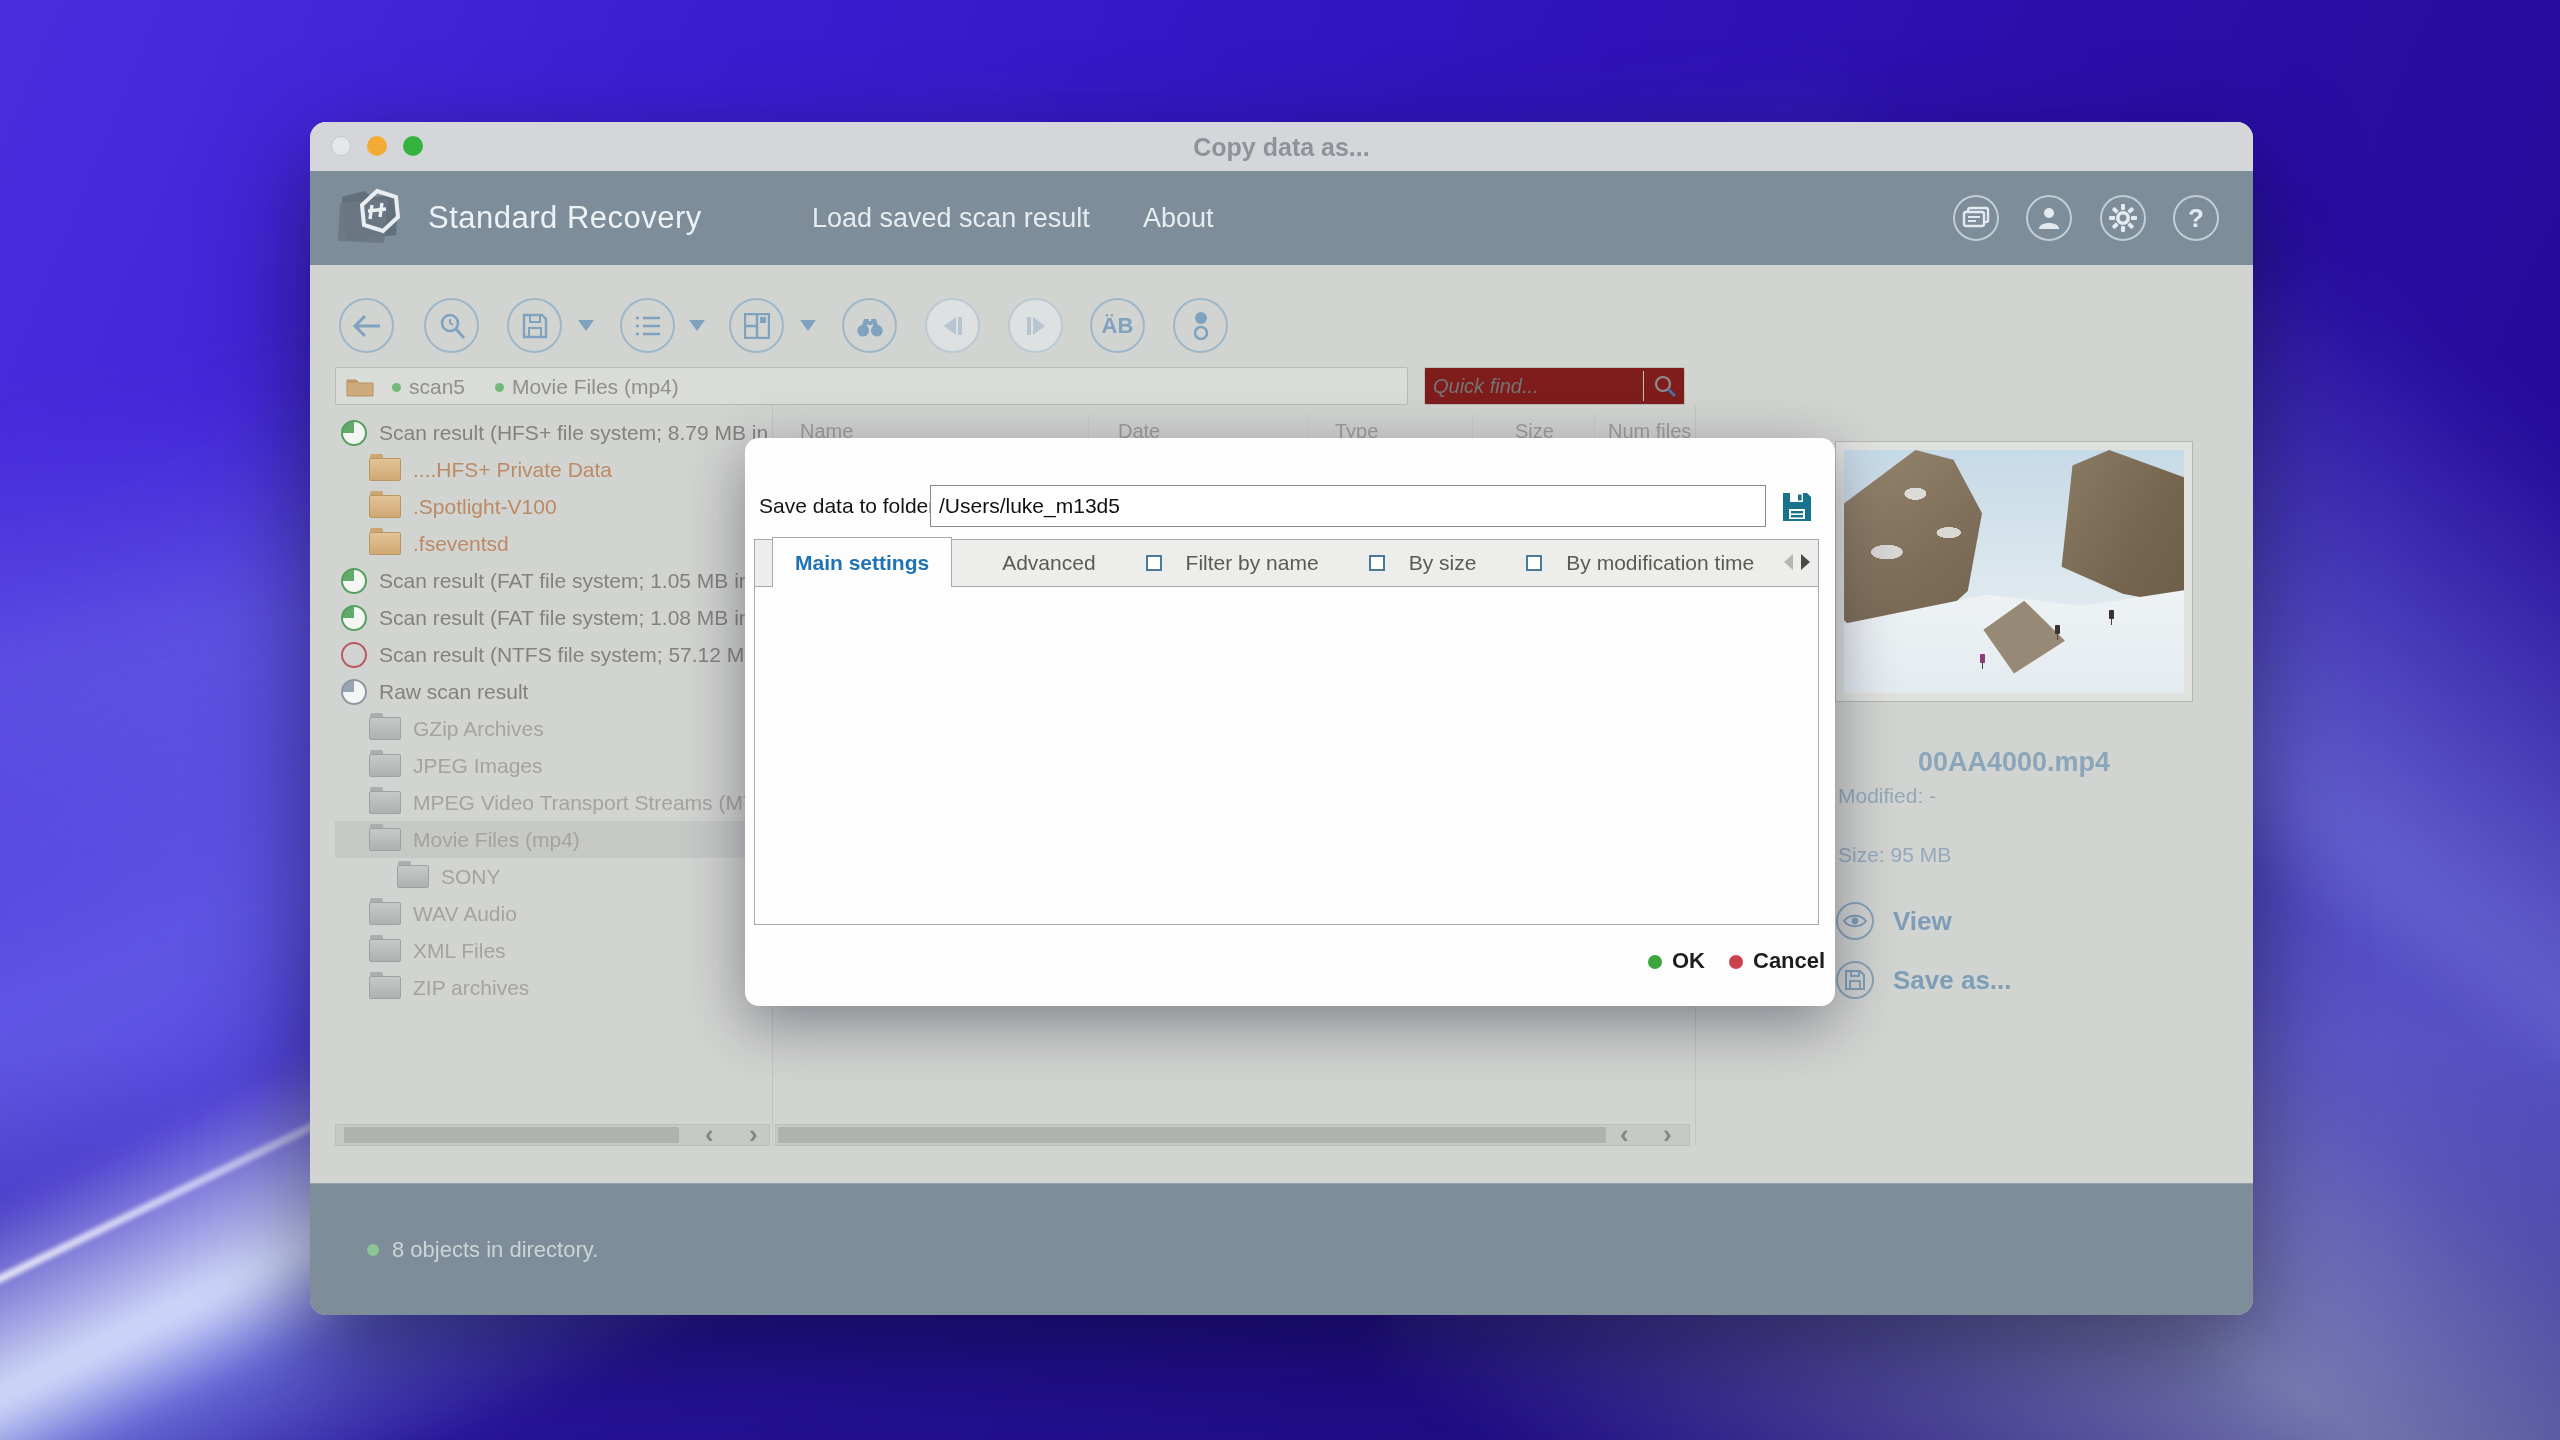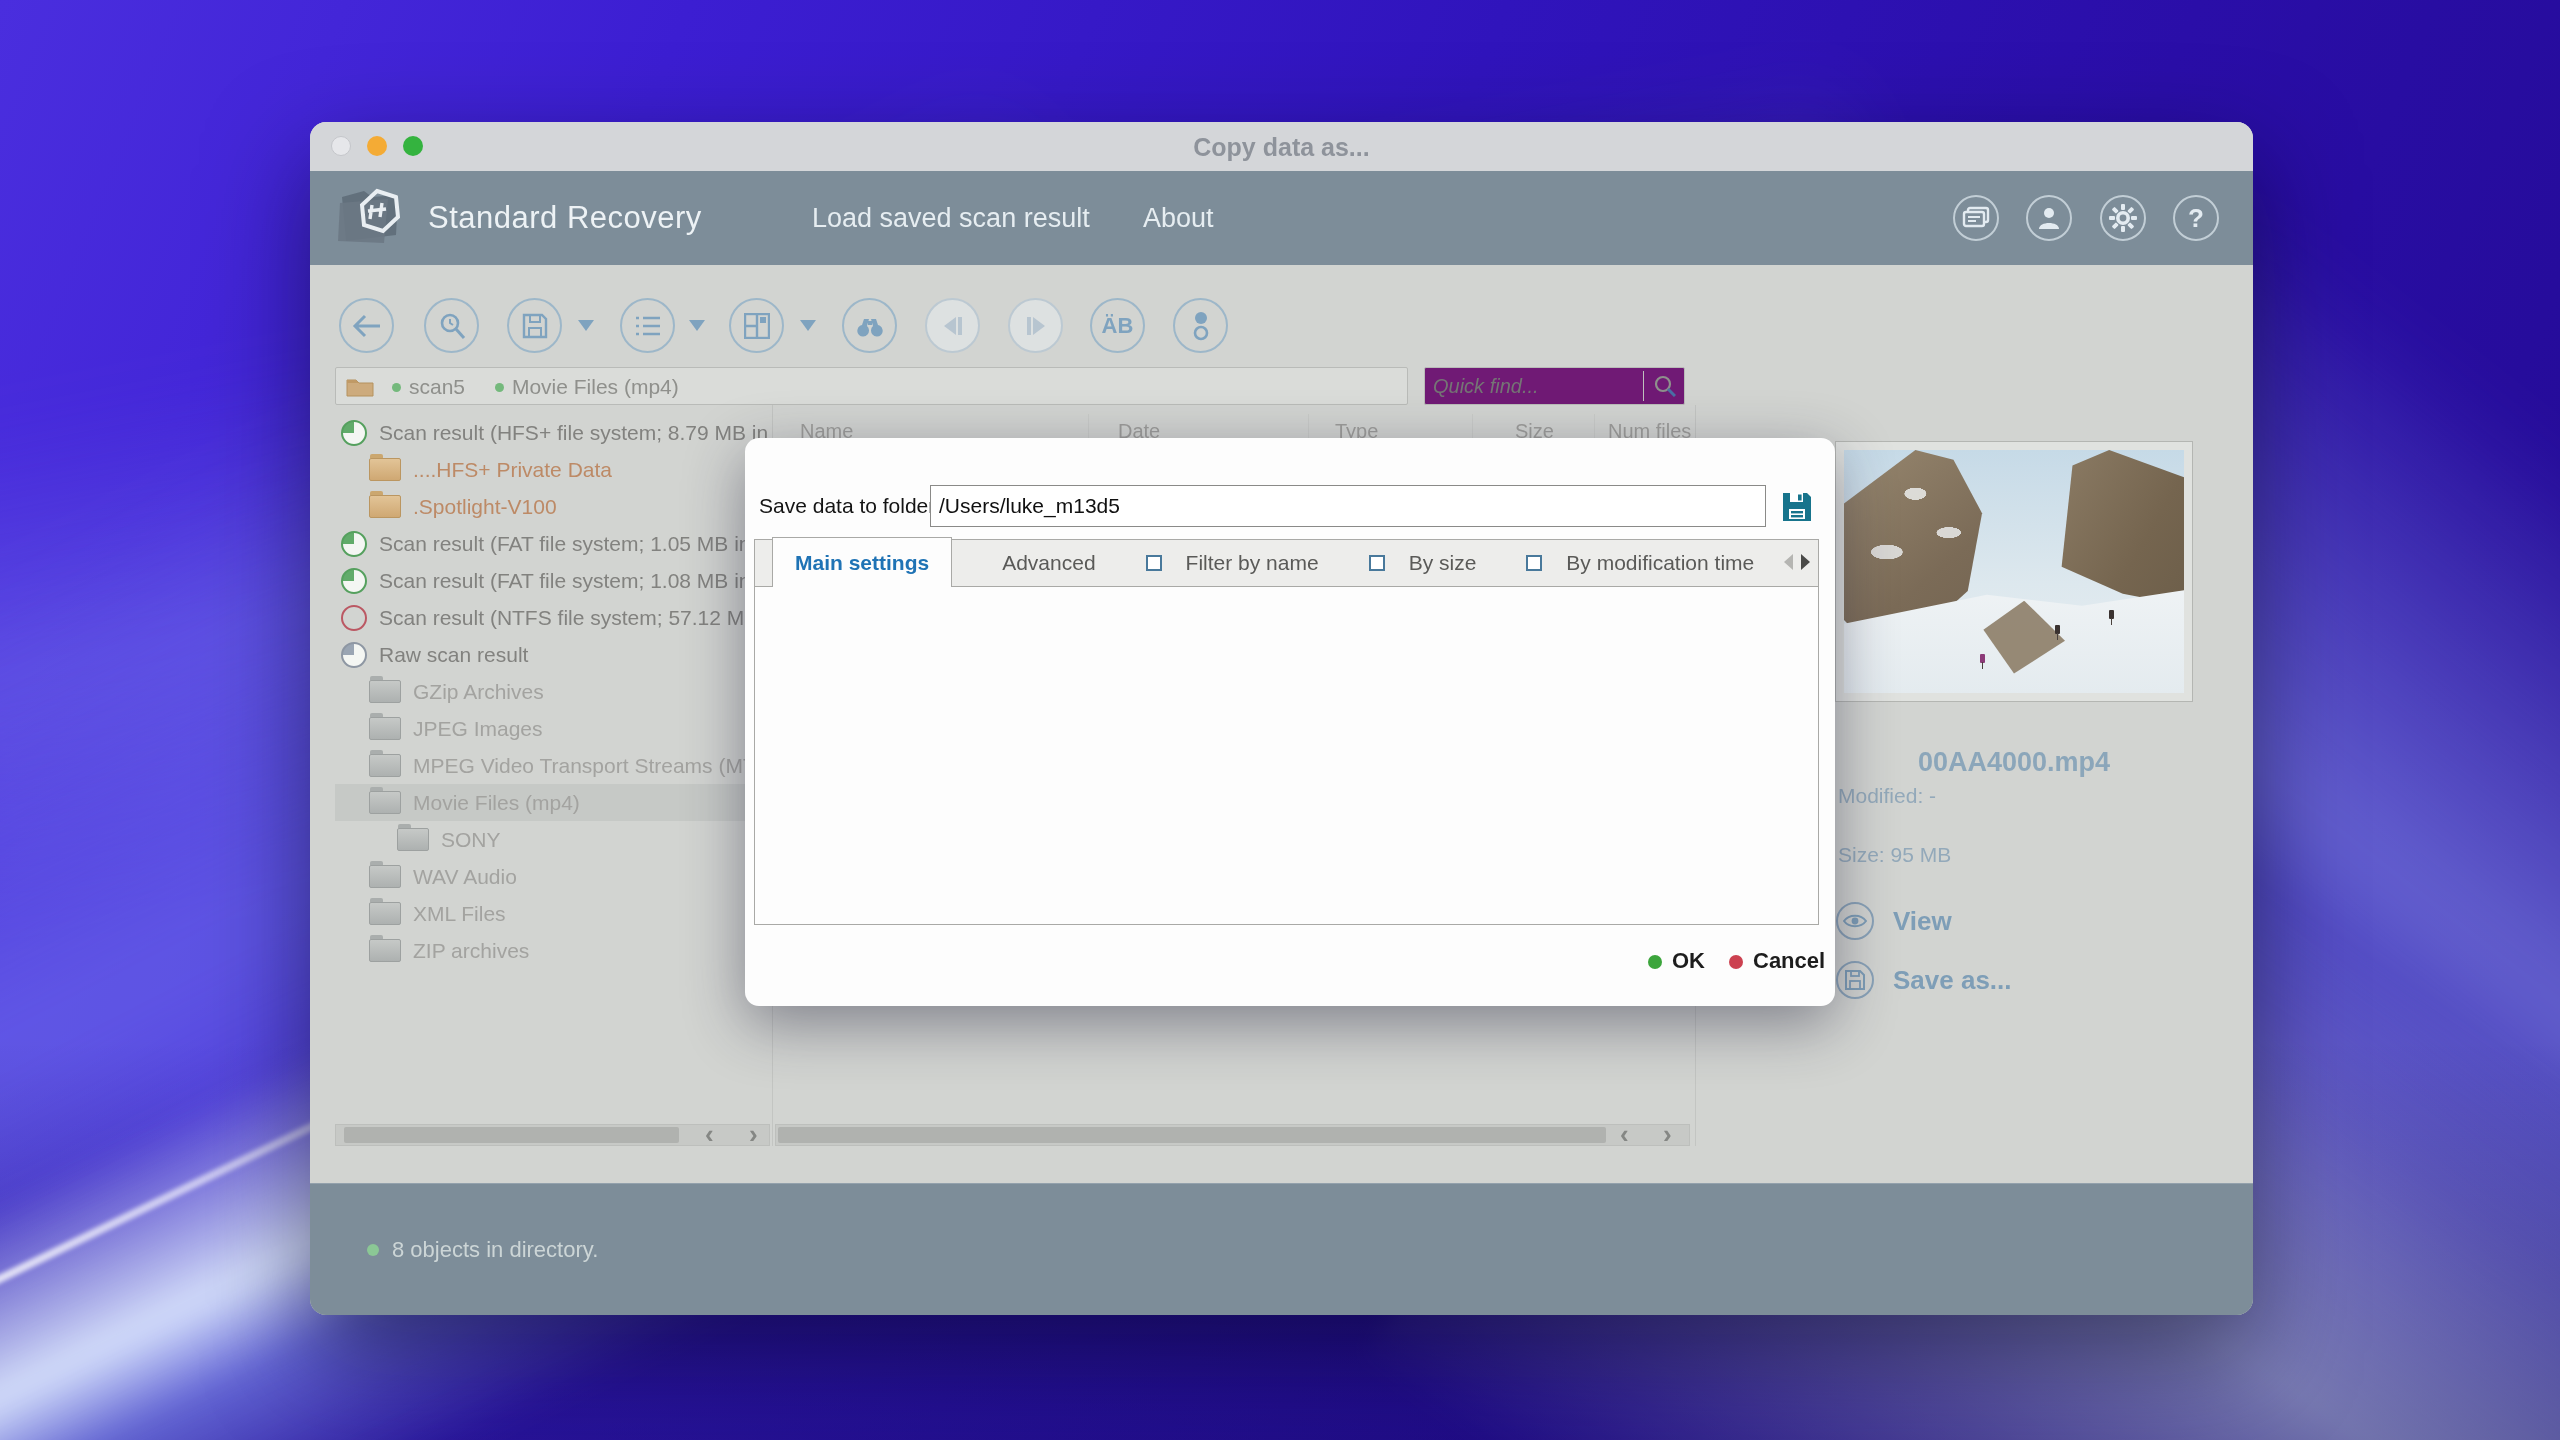--- a/index.html
+++ b/index.html
@@ -64,21 +64,21 @@
   .ddarrow{position:absolute;top:198px;width:0;height:0;border-left:8px solid transparent;
     border-right:8px solid transparent;border-top:11px solid #7fa3bf;}
 
   
   .crumbbar{position:absolute;left:25px;top:245px;width:1073px;height:38px;background:#dadcd9;
     border:1px solid #b9bbb8;box-sizing:border-box;border-radius:2px;}
   .crumb-folder{position:absolute;left:10px;top:8px;}
   .gdot{display:inline-block;width:9px;height:9px;border-radius:50%;background:#74b97c;margin:0 8px 2px 0;}
   .crumb-items{position:absolute;left:56px;top:7px;font-size:21px;color:#8f908c;}
   .crumb-items span.lbl{margin-right:24px;}
-  .quickfind{position:absolute;left:1114px;top:245px;width:261px;height:38px;background:#701a75;
+  .quickfind{position:absolute;left:1114px;top:245px;width:261px;height:38px;background:#7f1d1d;
     border:1px solid #b9bbb8;box-sizing:border-box;border-radius:2px;}
   .quickfind input{position:absolute;left:0;top:0;width:212px;height:36px;border:none;background:transparent;
     font-style:italic;font-size:20px;color:#a2a4a1;padding:0 8px;box-sizing:border-box;outline:none;
     font-family:"Liberation Sans", sans-serif;}
   .qf-sep{position:absolute;left:218px;top:3px;bottom:3px;width:1px;background:#bfc1be;}
   .qf-btn{position:absolute;left:220px;top:0;width:39px;height:36px;display:flex;align-items:center;justify-content:center;}
 
   
   .tree{position:absolute;left:25px;top:292px;width:437px;height:700px;overflow:hidden;}
   .tree-row{position:relative;height:37px;display:flex;align-items:center;white-space:nowrap;}
@@ -370,20 +370,25 @@
       <div class="tree-row folder-tan tone-orange">
 
         <span class="tree-icon"></span>
         <span class="tree-label">....HFS+ Private Data</span>
       </div>
       <div class="tree-row folder-tan tone-orange">
 
         <span class="tree-icon"></span>
         <span class="tree-label">.Spotlight-V100</span>
       </div>
+      <div class="tree-row folder-tan tone-orange">
+
+        <span class="tree-icon"></span>
+        <span class="tree-label">.fseventsd</span>
+      </div>
       <div class="tree-row pie-green tone-scan">
 
         <span class="tree-icon"></span>
         <span class="tree-label">Scan result (FAT file system; 1.05 MB in 98</span>
       </div>
       <div class="tree-row pie-green tone-scan">
 
         <span class="tree-icon"></span>
         <span class="tree-label">Scan result (FAT file system; 1.08 MB in 96</span>
       </div>

